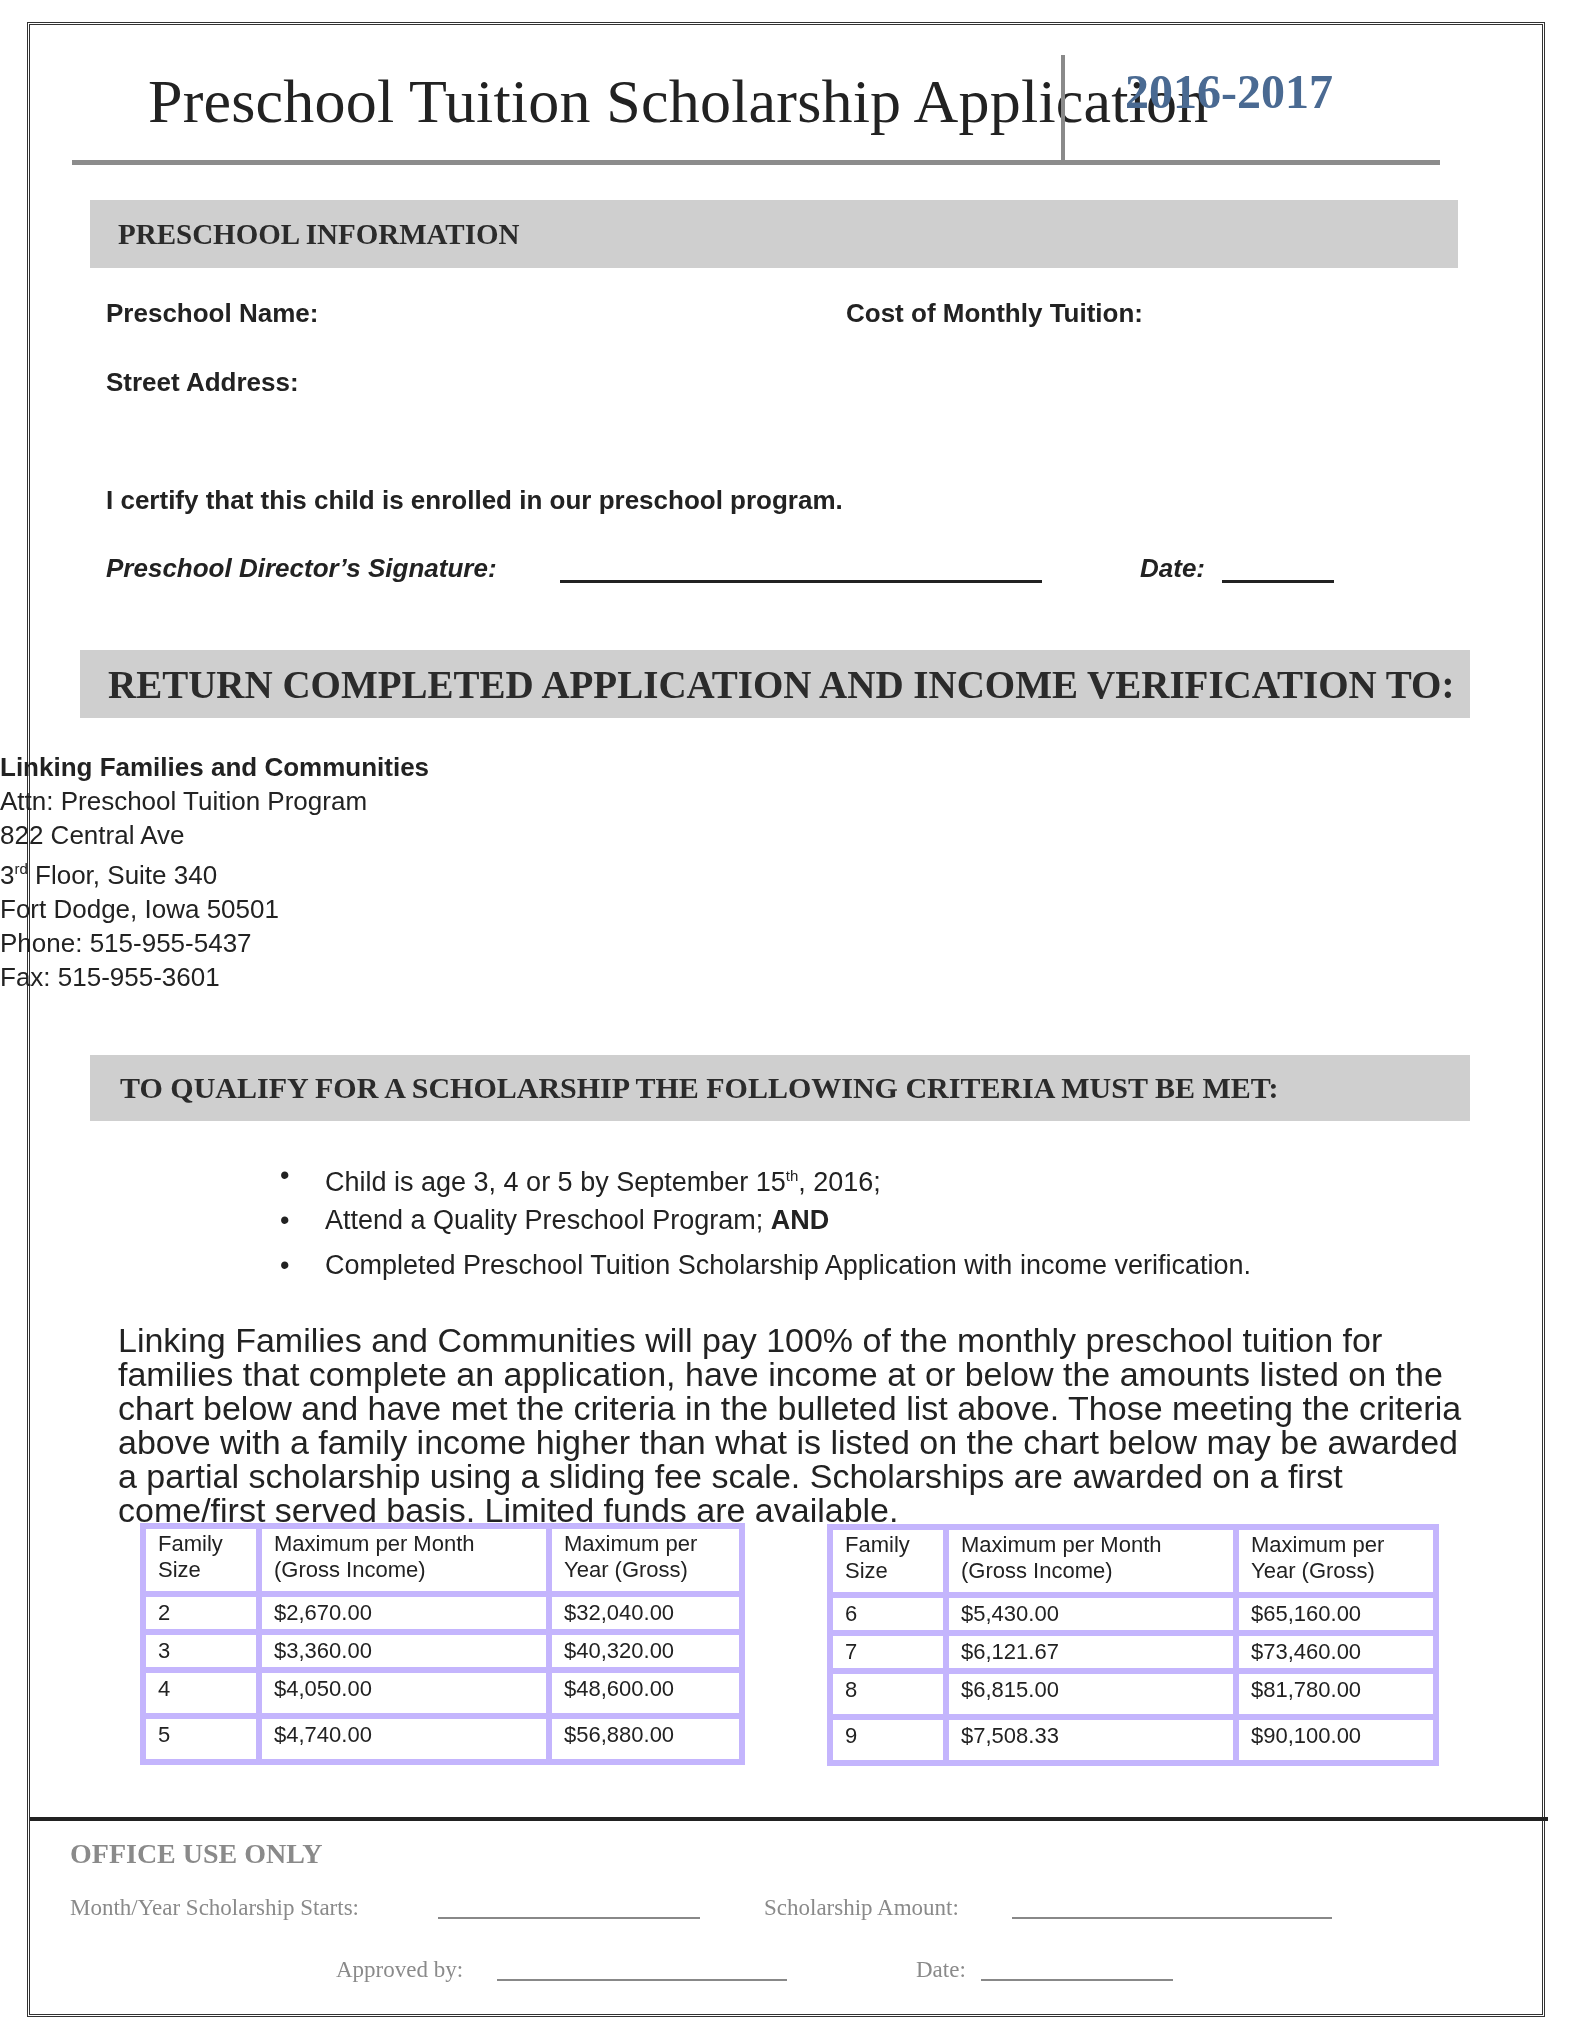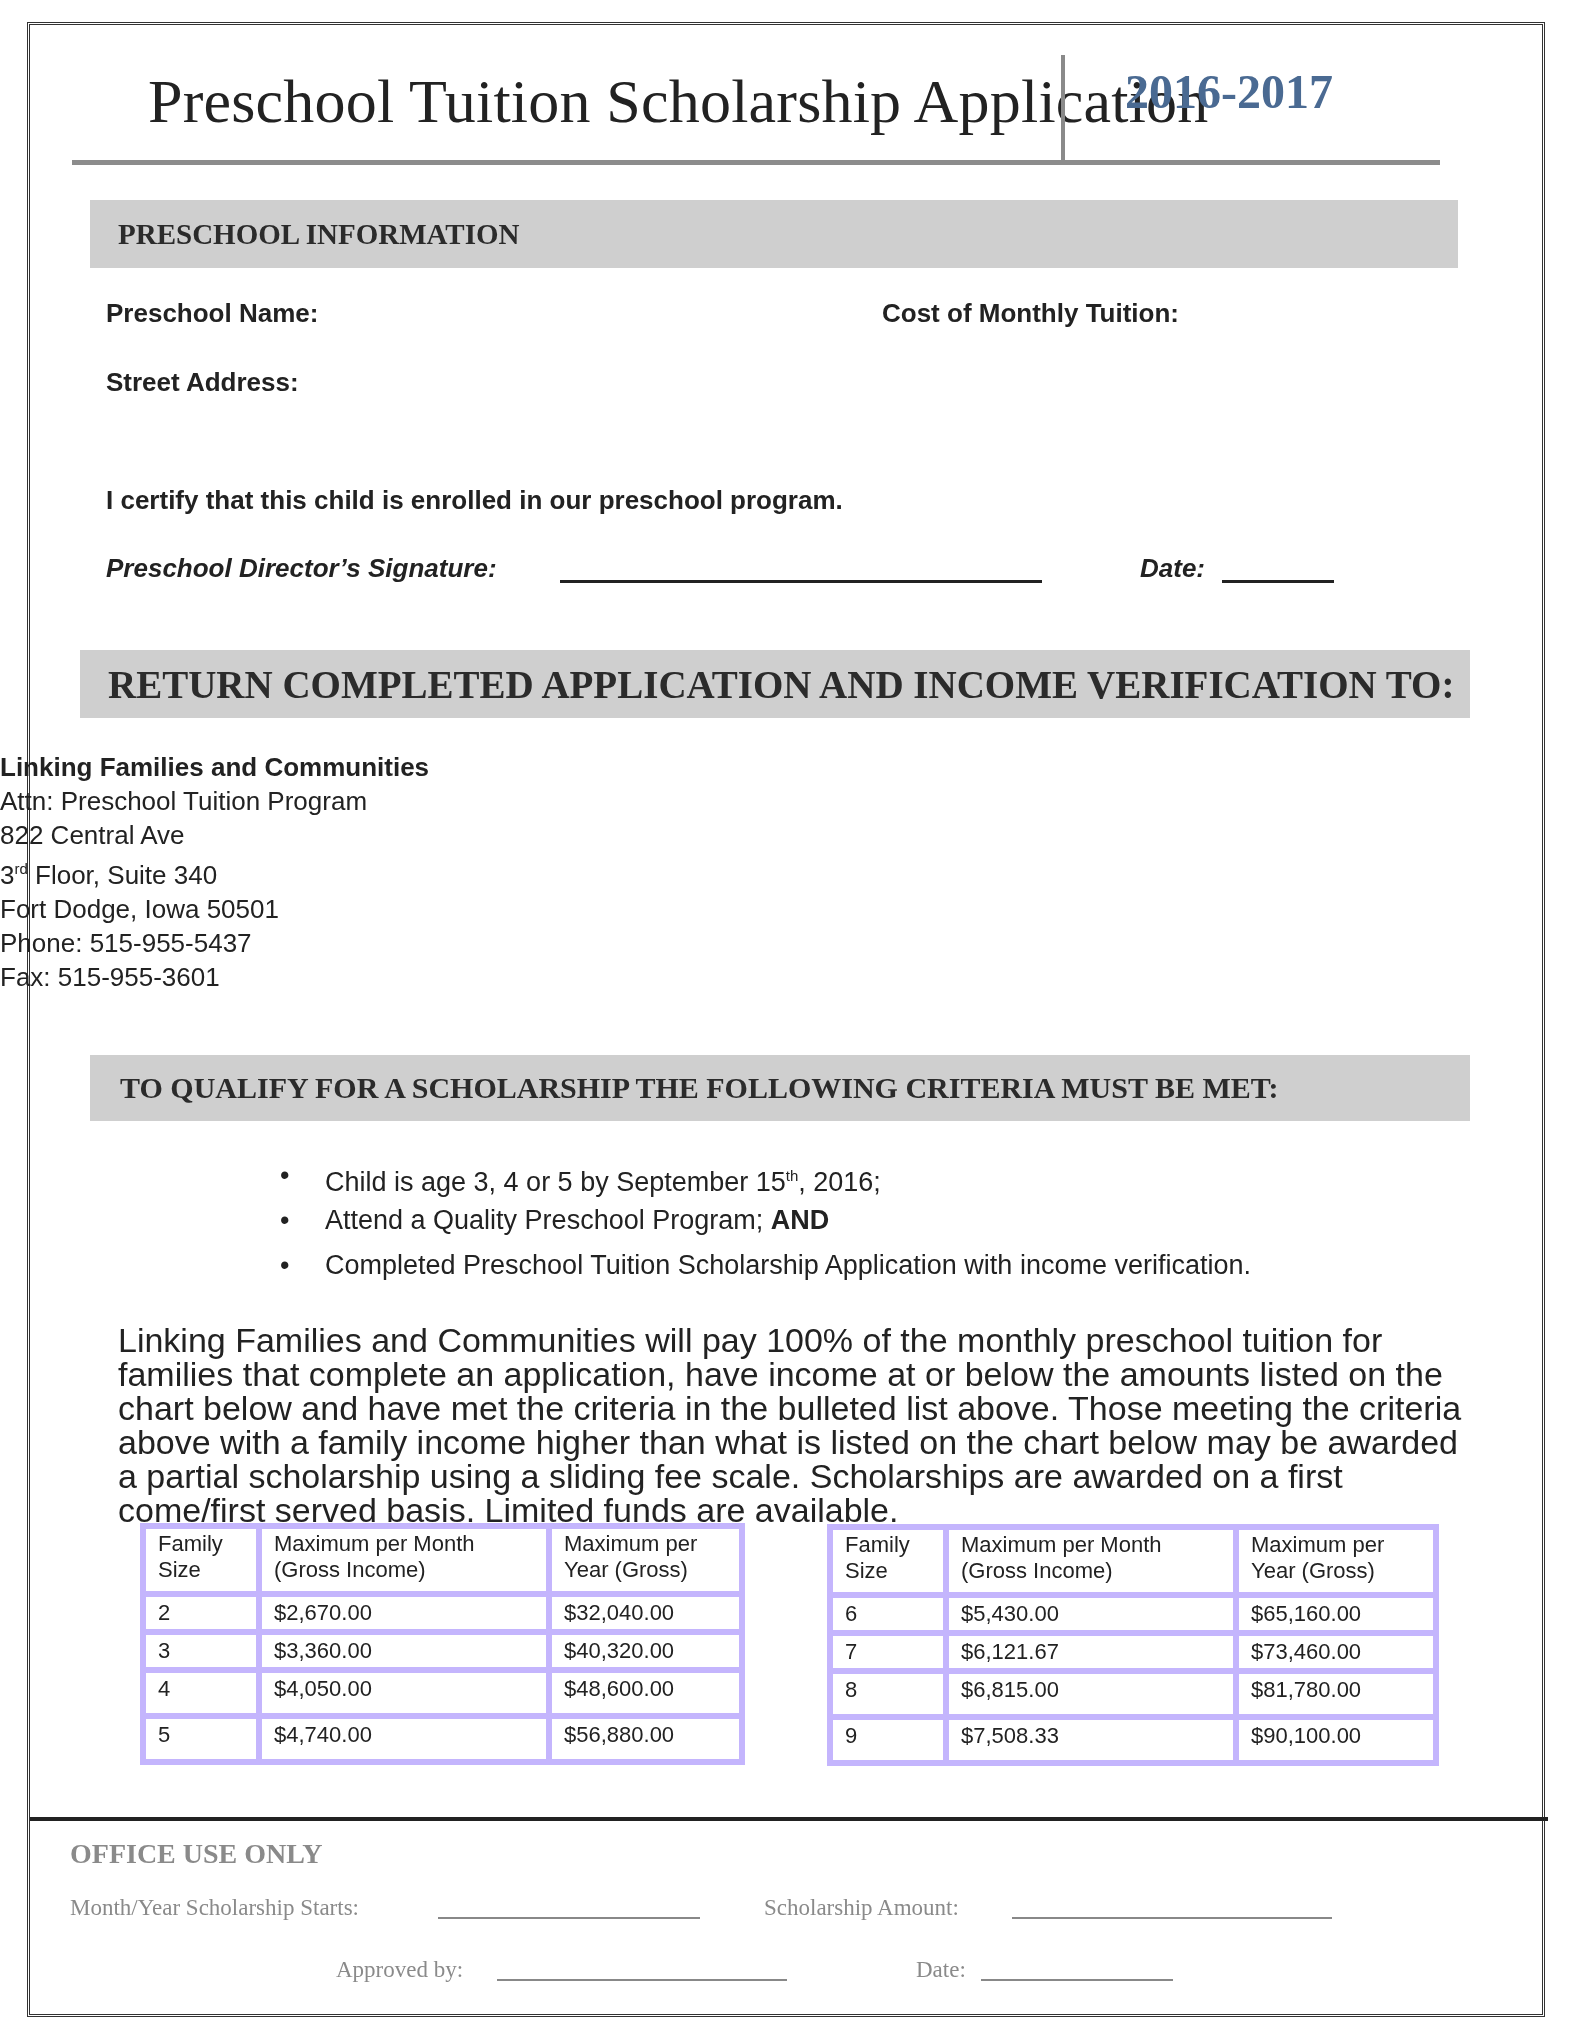--- a/index.html
+++ b/index.html
@@ -60,21 +60,21 @@
 <div class="frame"></div>
 
 <div class="title serif">Preschool Tuition Scholarship Application</div>
 <div class="title-divider"></div>
 <div class="year serif">2016-2017</div>
 <div class="title-rule"></div>
 
 <div class="section-bar bar1">PRESCHOOL INFORMATION</div>
 
 <div class="label" style="left:106px; top:298px;">Preschool Name:</div>
-<div class="label" style="left:882px; top:298px;">Cost of Monthly Tuition:</div>
+<div class="label" style="left:846px; top:298px;">Cost of Monthly Tuition:</div>
 <div class="label" style="left:106px; top:367px;">Street Address:</div>
 <div class="label" style="left:106px; top:485px;">I certify that this child is enrolled in our preschool program.</div>
 
 <div class="label italic" style="left:106px; top:553px;">Preschool Director’s Signature:</div>
 <div class="underline-blank" style="left:560px; top:580px; width:482px;"></div>
 <div class="label italic" style="left:1140px; top:553px;">Date:</div>
 <div class="underline-blank" style="left:1222px; top:580px; width:112px;"></div>
 
 <div class="section-bar bar2">RETURN COMPLETED APPLICATION AND INCOME VERIFICATION TO:</div>
 

